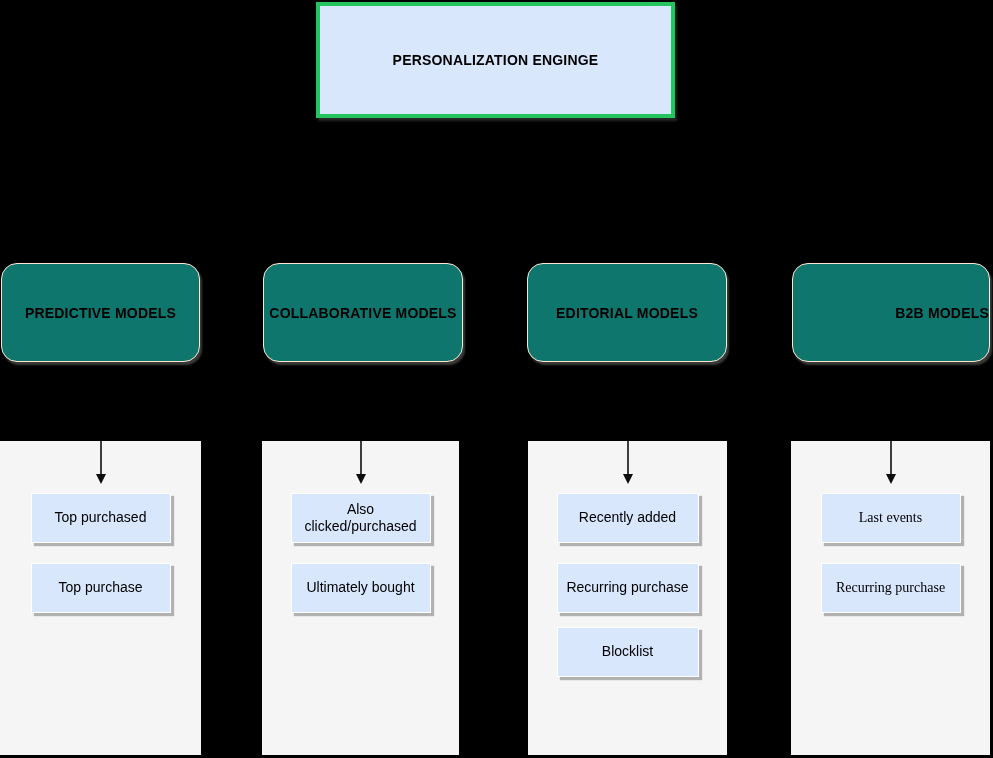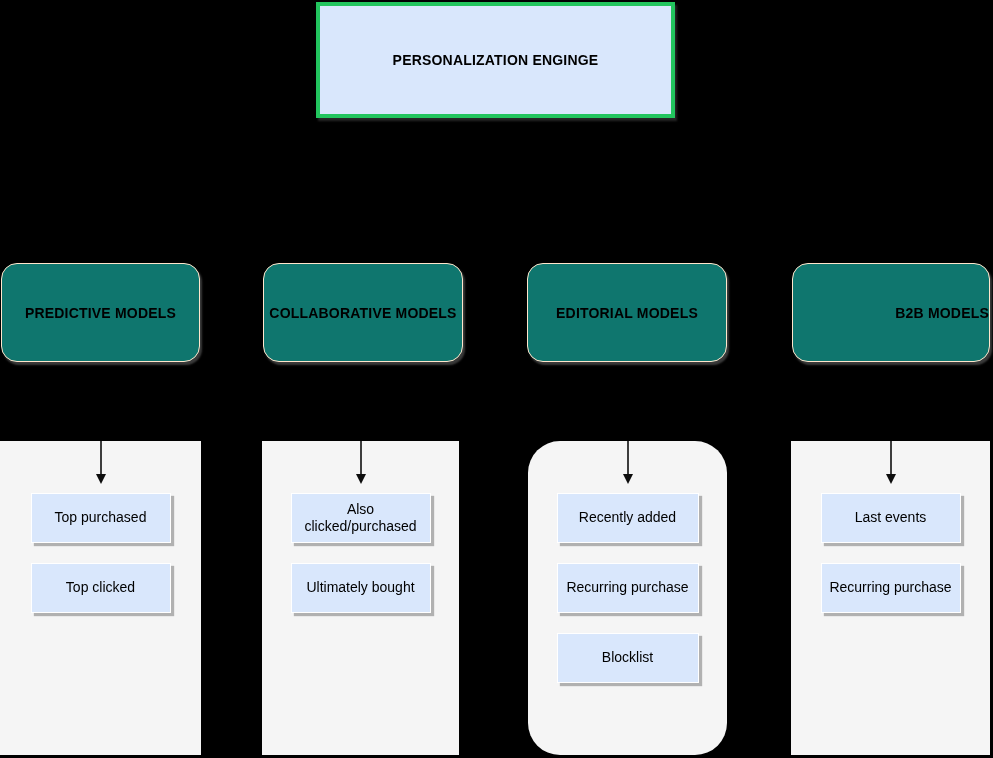--- a/index.html
+++ b/index.html
@@ -55,22 +55,22 @@
   .cat-4 { left: 792px; width: 198px; justify-content: flex-end; }
 
   
   .panel {
     position: absolute;
     top: 441px; height: 314px;
     background: #f5f5f5;
   }
   .panel-1 { left: 0px;   width: 201px; }
   .panel-2 { left: 262px; width: 197px; }
-  .panel-3 { left: 528px; width: 199px; border-radius: 32px; }
-  .panel-4 { left: 791px; width: 199px; }
+  .panel-3 { left: 528px; width: 199px; }
+  .panel-4 { left: 791px; width: 199px; font-family: Liberation Serif, serif; }
 
   
   .arrow {
     position: absolute;
     top: 0; left: 50%;
     transform: translateX(-50%);
     width: 14px; height: 44px;
   }
   .arrow-line {
     position: absolute;
@@ -103,21 +103,21 @@
     justify-content: center;
     text-align: center;
     font-size: 14px;
     line-height: 1.25;
     box-sizing: border-box;
     padding: 2px 4px;
   }
   .panel-3 .item { width: 142px; }
   .row-1 { top: 52px; }
   .row-2 { top: 122px; }
-  .row-3 { top: 192px; }
+  .row-3 { top: 186px; }
 </style>
 </head>
 <body>
 
 <div class="canvas">
 
   <div class="node root-node">
     <span>PERSONALIZATION ENGINGE</span>
   </div>
 
@@ -136,21 +136,21 @@
 
   <div class="panel panel-1">
     <div class="arrow">
       <span class="arrow-line"></span>
       <span class="arrow-head"></span>
     </div>
     <div class="item row-1">
       <span>Top purchased</span>
     </div>
     <div class="item row-2">
-      <span>Top clicked</span>
+      <span>Top purchase</span>
     </div>
   </div>
 
   <div class="panel panel-2">
     <div class="arrow">
       <span class="arrow-line"></span>
       <span class="arrow-head"></span>
     </div>
     <div class="item row-2">
       <span>Ultimately bought</span>

